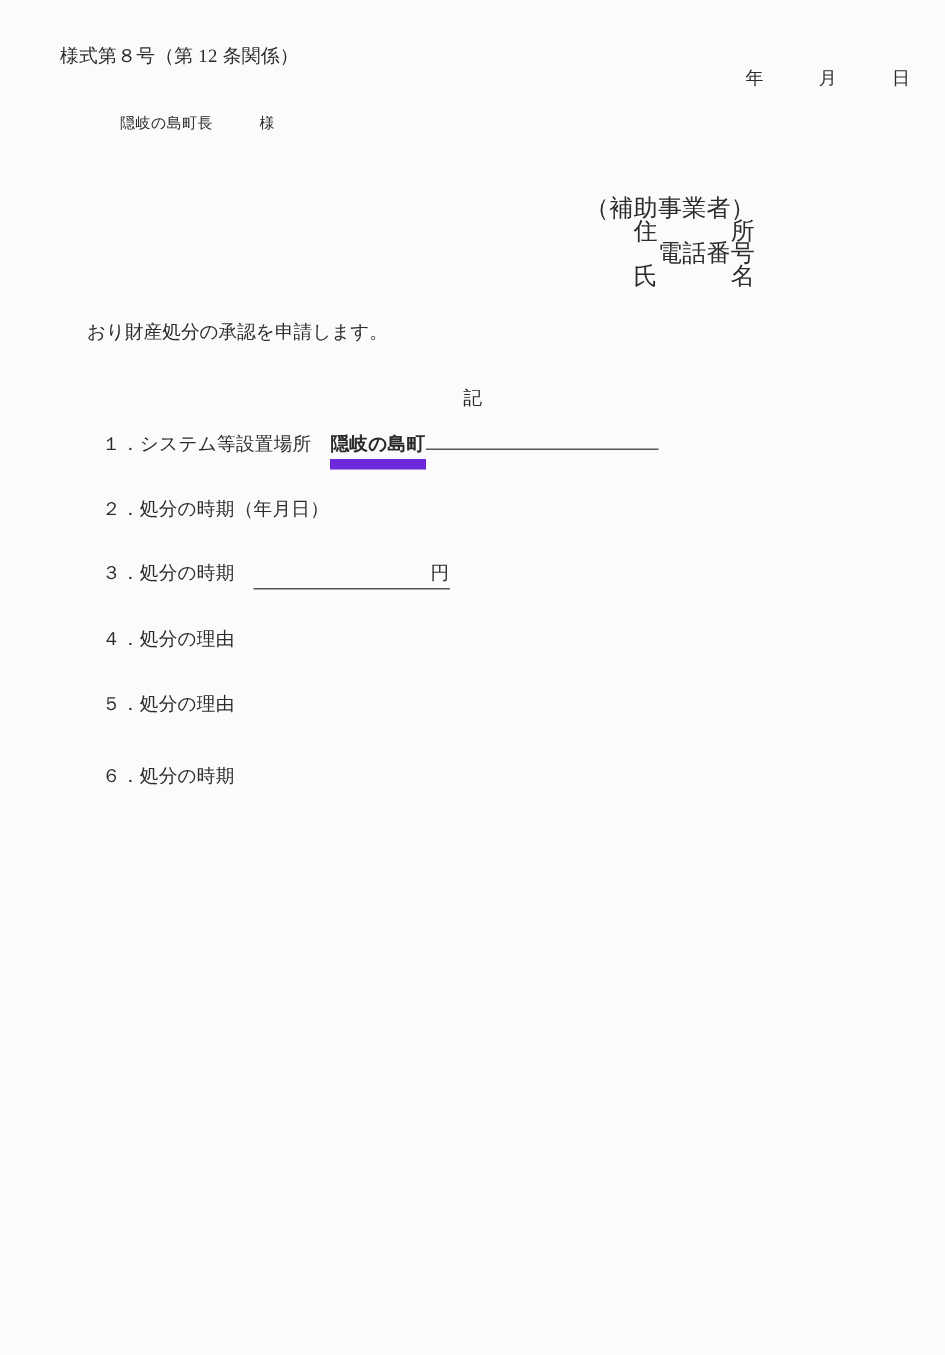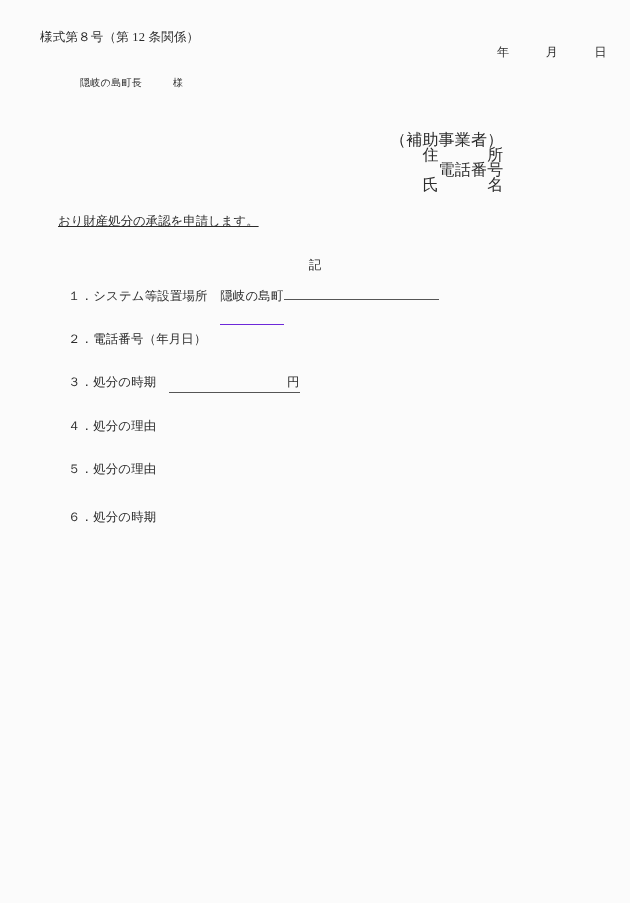--- a/index.html
+++ b/index.html
@@ -84,21 +84,21 @@
   .body-para {
     position: absolute;
     left: 58px;
     top: 211px;
     width: 526px;
     font-size: 12.4px;
     line-height: 20px;
     letter-spacing: 0.02px;
   }
   .body-para .l1 { display: block; white-space: pre; }
-  .body-para .l2 { display: block; white-space: pre; text-decoration: underline; }
+  .body-para .l2 { display: block; white-space: pre; }
 
   
   .ki-marker {
     position: absolute;
     left: 0;
     top: 257px;
     width: 630px;
     text-align: center;
     font-size: 12.5px;
   }
@@ -128,23 +128,24 @@
   .rule-fill {
     display: inline-block;
     height: 11px;
     border-bottom: 1px solid #555;
     vertical-align: baseline;
   }
   .rule-1 { width: 155px; margin-left: 0px; }
 
   
   .underlined-value {
-    border-bottom: 1px solid #6d28d9;
-    padding-bottom: 19px;
-    white-space: pre;
+    border-bottom: 7px solid #6d28d9;
+    padding-bottom: 1px;
+    white-space: pre;
+    font-weight: bold;
   }
 
   
   .amount-rule {
     display: inline-block;
     border-bottom: 1px solid #555;
     padding-bottom: 1px;
     white-space: pre;
   }
   .amount-blank {
@@ -175,21 +176,21 @@
     <span class="l2">おり財産処分の承認を申請します。</span>
   </div>
 
   <div class="ki-marker">記</div>
 
   <div class="item item-1">
     <span class="item-label">１．</span><span class="item-label">システム等設置場所</span><span class="item-label">　</span><span class="underlined-value">隠岐の島町</span><span class="rule-fill rule-1"></span>
   </div>
 
   <div class="item item-2">
-    <span class="item-label">２．</span><span class="item-label">電話番号（年月日）</span>
+    <span class="item-label">２．</span><span class="item-label">処分の時期（年月日）</span>
   </div>
 
   <div class="item item-3">
     <span class="item-label">３．</span><span class="item-label">処分の時期</span><span class="item-label">　</span><span class="amount-rule"><span class="amount-blank"></span><span>円</span></span>
   </div>
 
   <div class="item item-4">
     <span class="item-label">４．</span><span class="item-label">処分の理由</span>
   </div>
 

